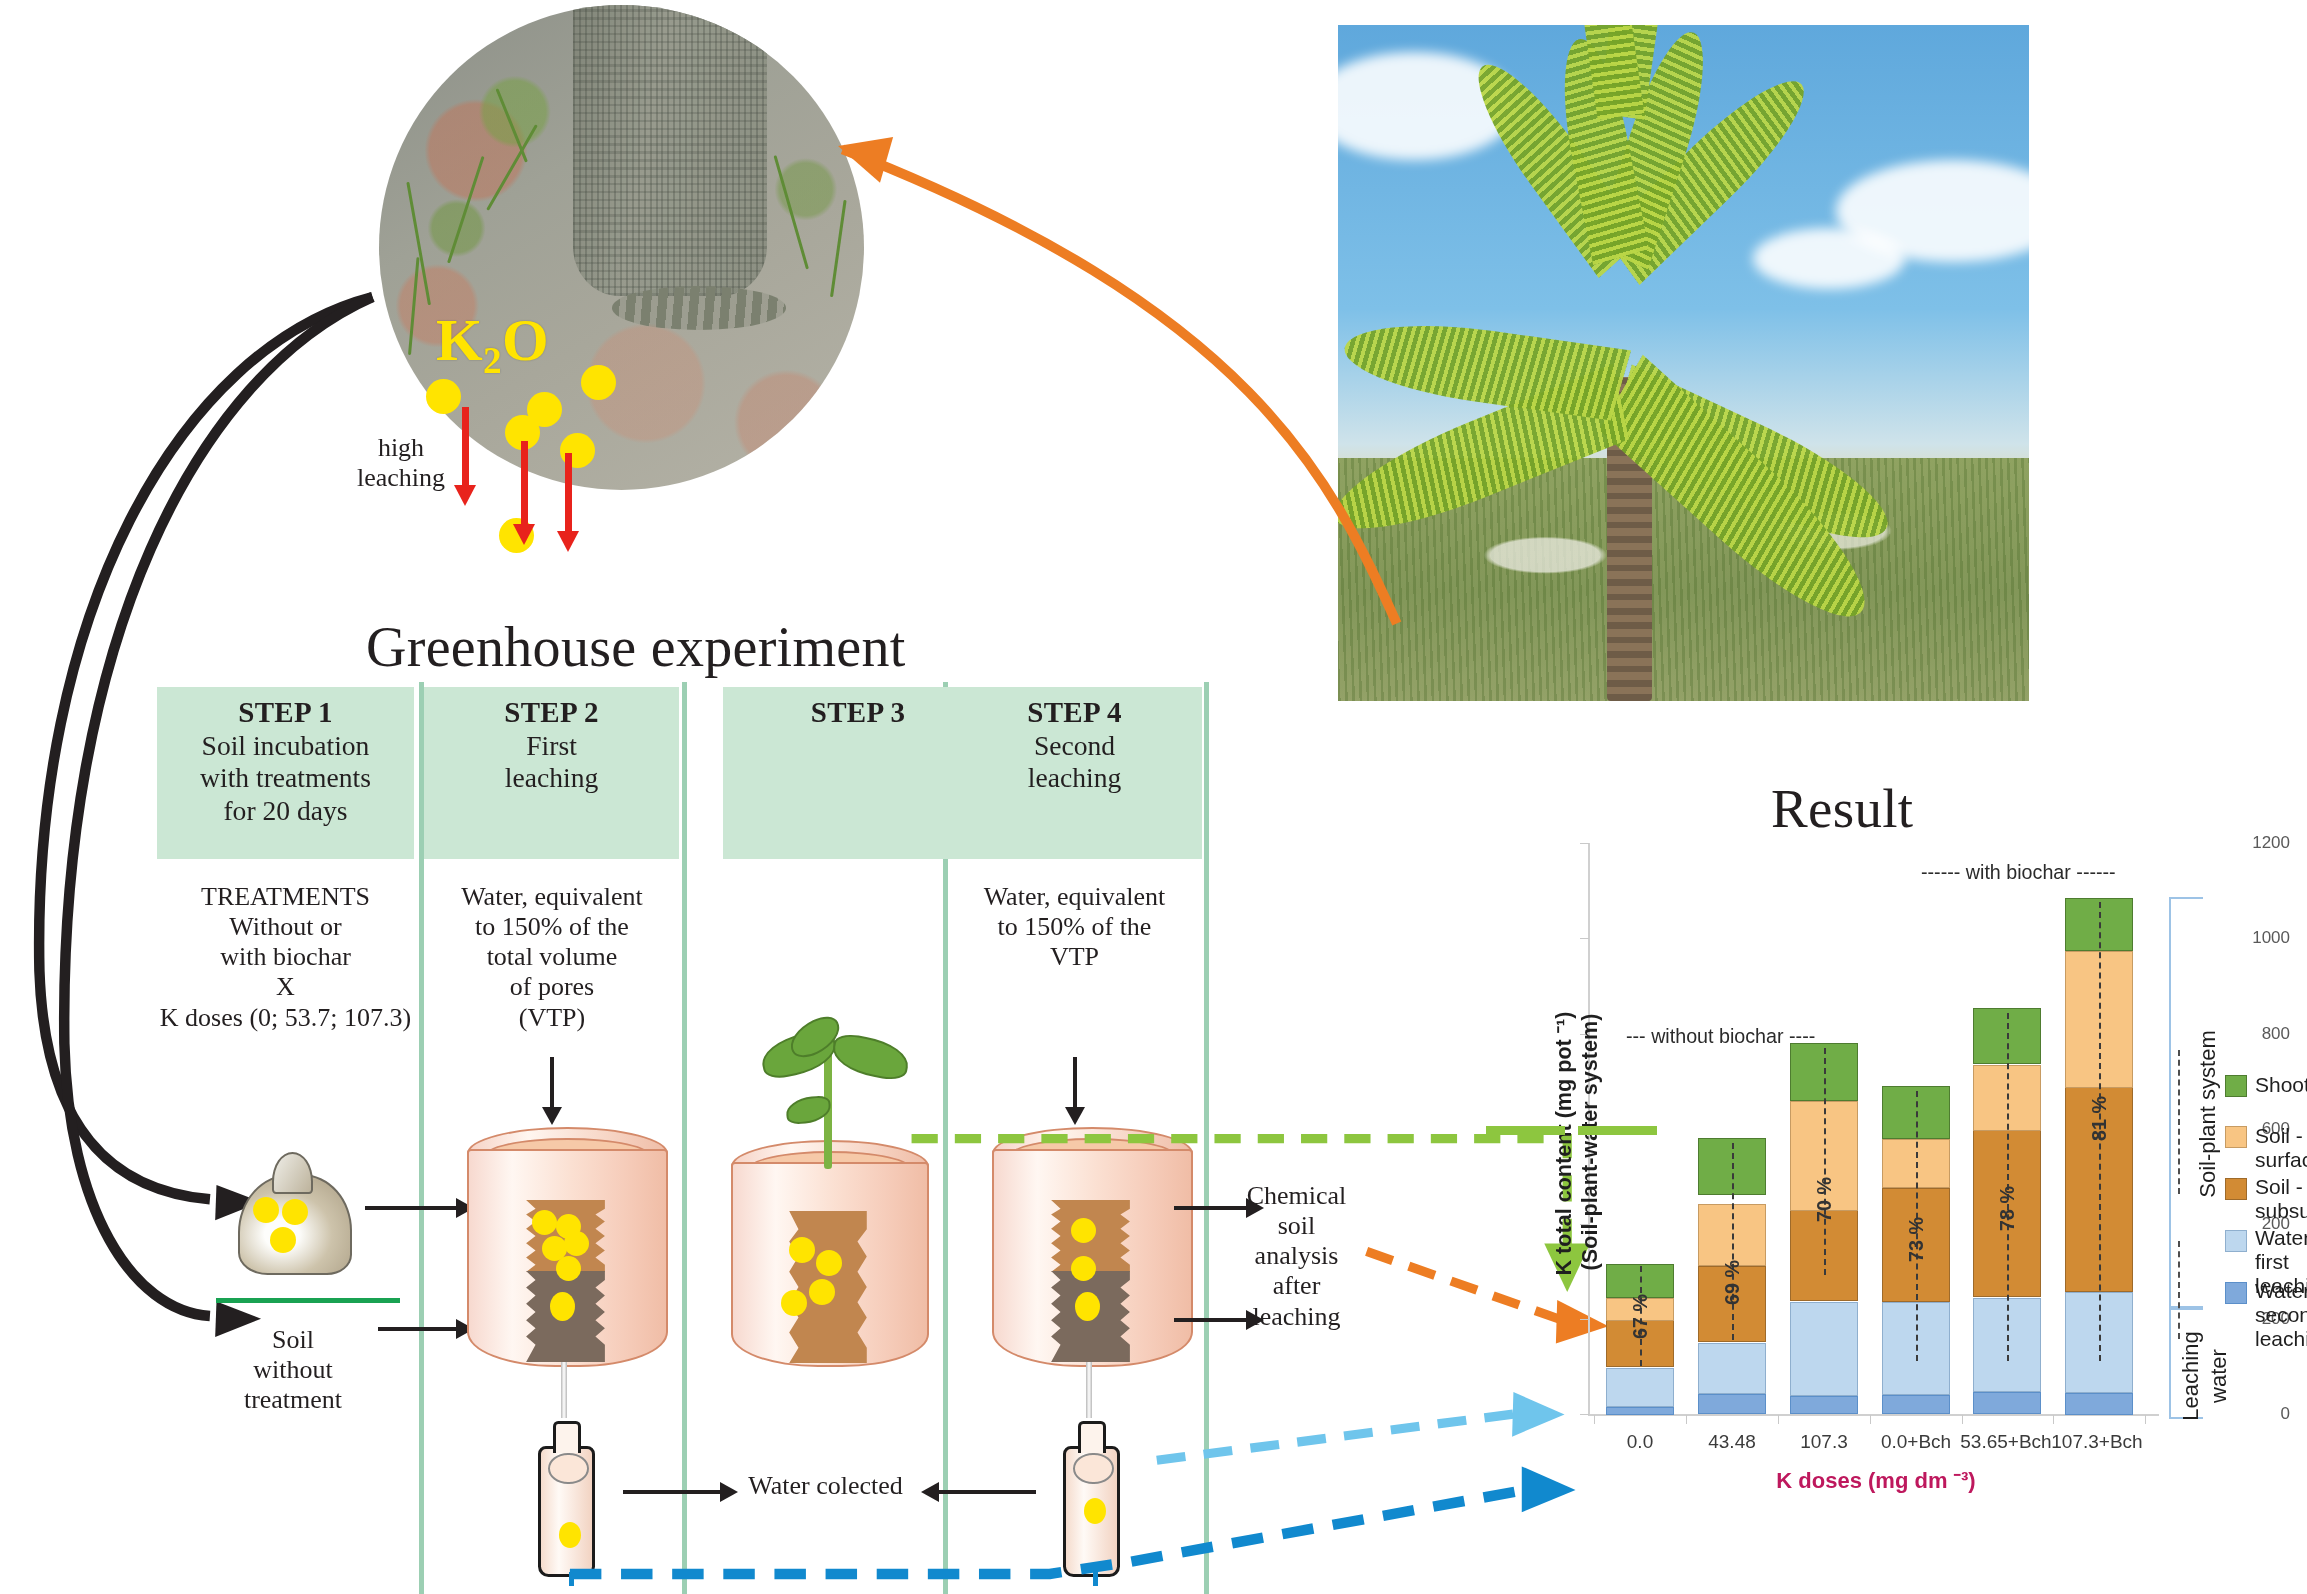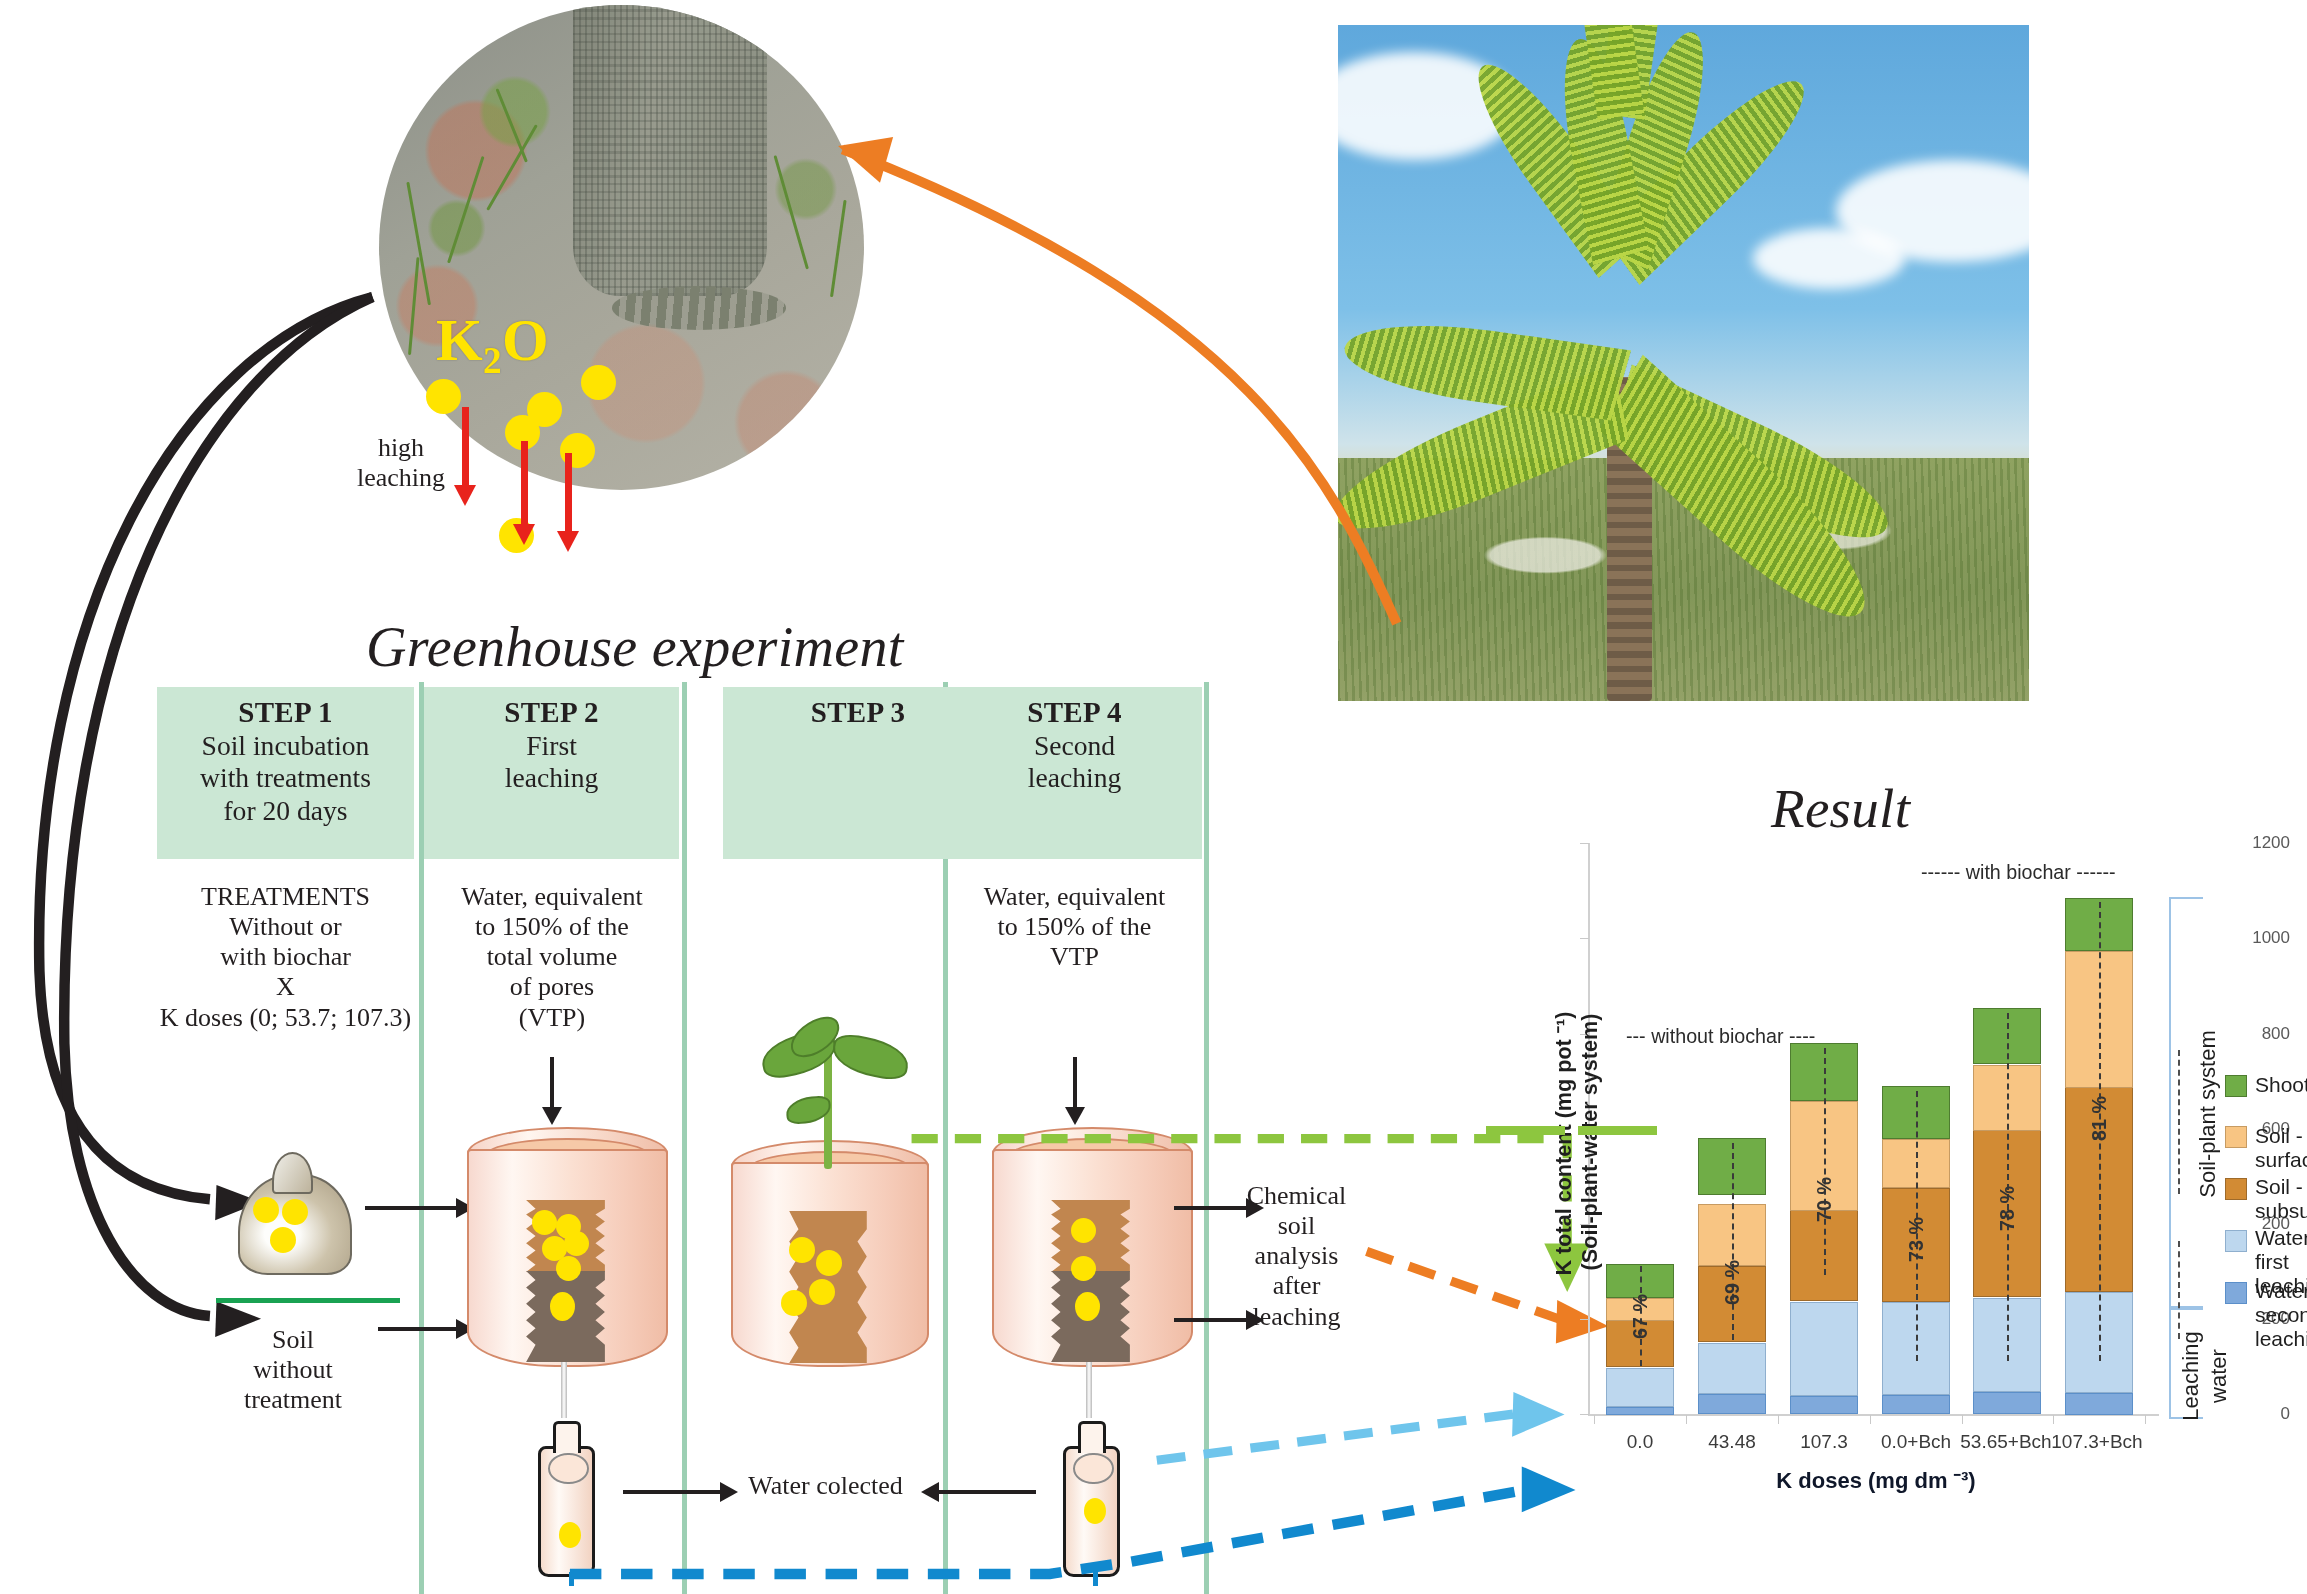--- a/index.html
+++ b/index.html
@@ -48,21 +48,21 @@
       radial-gradient(ellipse at 72% 30%, rgba(238,238,228,.7) 0 7%, transparent 8%),
       repeating-linear-gradient(88deg, rgba(90,120,50,.40) 0 2.6px, rgba(150,168,96,.22) 2.6px 7.2px),
       linear-gradient(180deg,#8ea162,#7d9257 55%,#93a06a);}
   #coconut .trunkc{position:absolute;left:39%;top:52%;width:6.4%;height:48%;
      background:repeating-linear-gradient(0deg,#6e5c47 0 6.6px,#8a7358 6.6px 14.4px);border-radius:3.9px;}
   #coconut .frondbig{position:absolute;transform-origin:0 50%;
      background:repeating-linear-gradient(90deg,rgba(186,214,70,.95) 0 3.9px,rgba(118,164,40,.95) 3.9px 8.5px);
      border-radius:0 60% 60% 0;}
 
   
-  .title{font-size:56px;letter-spacing:0.3px;font-style:italic;}
+  .title{font-size:56px;letter-spacing:0.3px;}
   #gh-title{left:366px;top:615px;}
   #res-title{left:1771px;top:777px;font-size:55px;}
 
   
   .vrule{width:5.2px;background:#9ccfb3;}
   .stepbox{background:#cbe7d4;}
   .stephead{text-align:center;font-size:27.6px;line-height:1.17;padding-top:9.2px;}
   .stephead b{font-size:29px;letter-spacing:0.3px;}
   .stepbody{text-align:center;font-size:26px;line-height:1.16;}
 
@@ -110,21 +110,21 @@
   .tickm{position:absolute;height:1.3px;width:9.2px;background:#c9c9c9;}
   .axisline{position:absolute;background:#d0d0d0;}
   .bar{position:absolute;}
   .seg{position:absolute;left:0;width:100%;border:1.3px solid;box-sizing:border-box;}
   .pct{position:absolute;font-family:"Liberation Sans",sans-serif;font-size:19.7px;font-weight:600;color:#333;
       transform-origin:50% 50%;transform:rotate(-90deg);white-space:nowrap;}
   .dline{position:absolute;width:0;border-left:2.6px dashed #3a3a3a;}
   .xlab{position:absolute;font-family:"Liberation Sans",sans-serif;font-size:19px;color:#3b3b3b;
       text-align:center;transform:translateX(-50%);}
   .grouplab{position:absolute;font-family:"Liberation Sans",sans-serif;font-size:19.7px;color:#2b2b2b;white-space:nowrap;}
-  .axtitle{font-family:"Liberation Sans",sans-serif;font-weight:700;color:#0f172a;}
+  .axtitle{font-family:"Liberation Sans",sans-serif;font-weight:700;color:#be185d;}
   .lgsw{position:absolute;width:19.7px;height:19.7px;border:1.3px solid;}
   .lgtx{position:absolute;font-family:"Liberation Sans",sans-serif;font-size:21px;color:#1f1f1f;line-height:1.14;}
   .brkt{position:absolute;border:2px solid #9dc3e6;}
   .vlbl{position:absolute;font-family:"Liberation Sans",sans-serif;font-size:22px;color:#1f1f1f;
       transform-origin:50% 50%;transform:rotate(-90deg);white-space:nowrap;}
 </style>
 </head>
 <body>
 
 <div class="abs" id="soil-photo">

